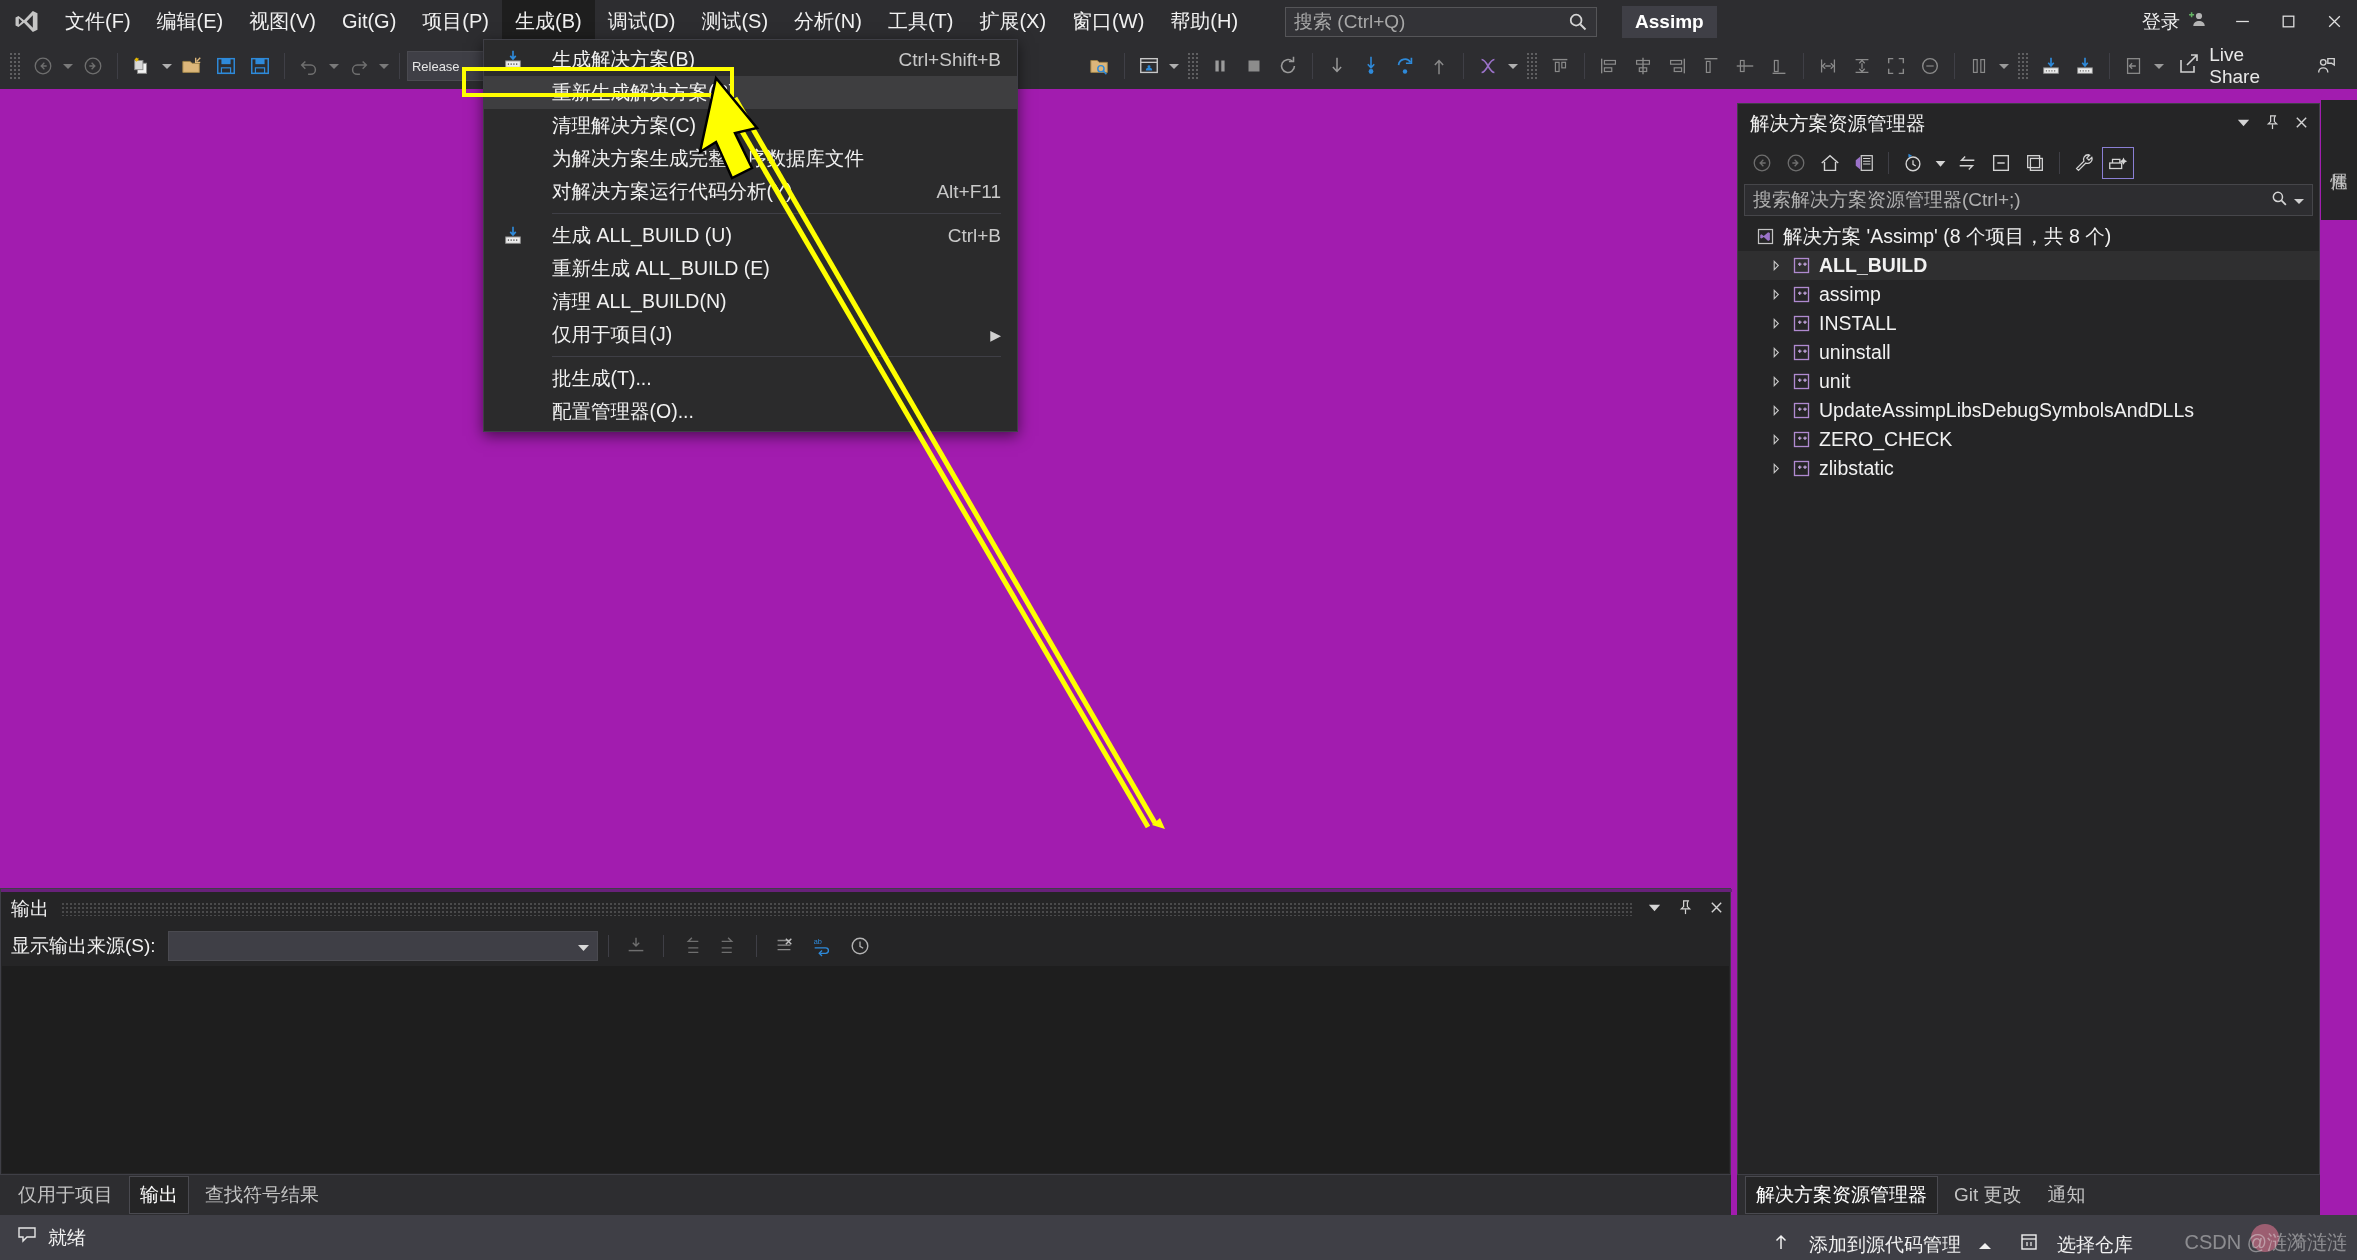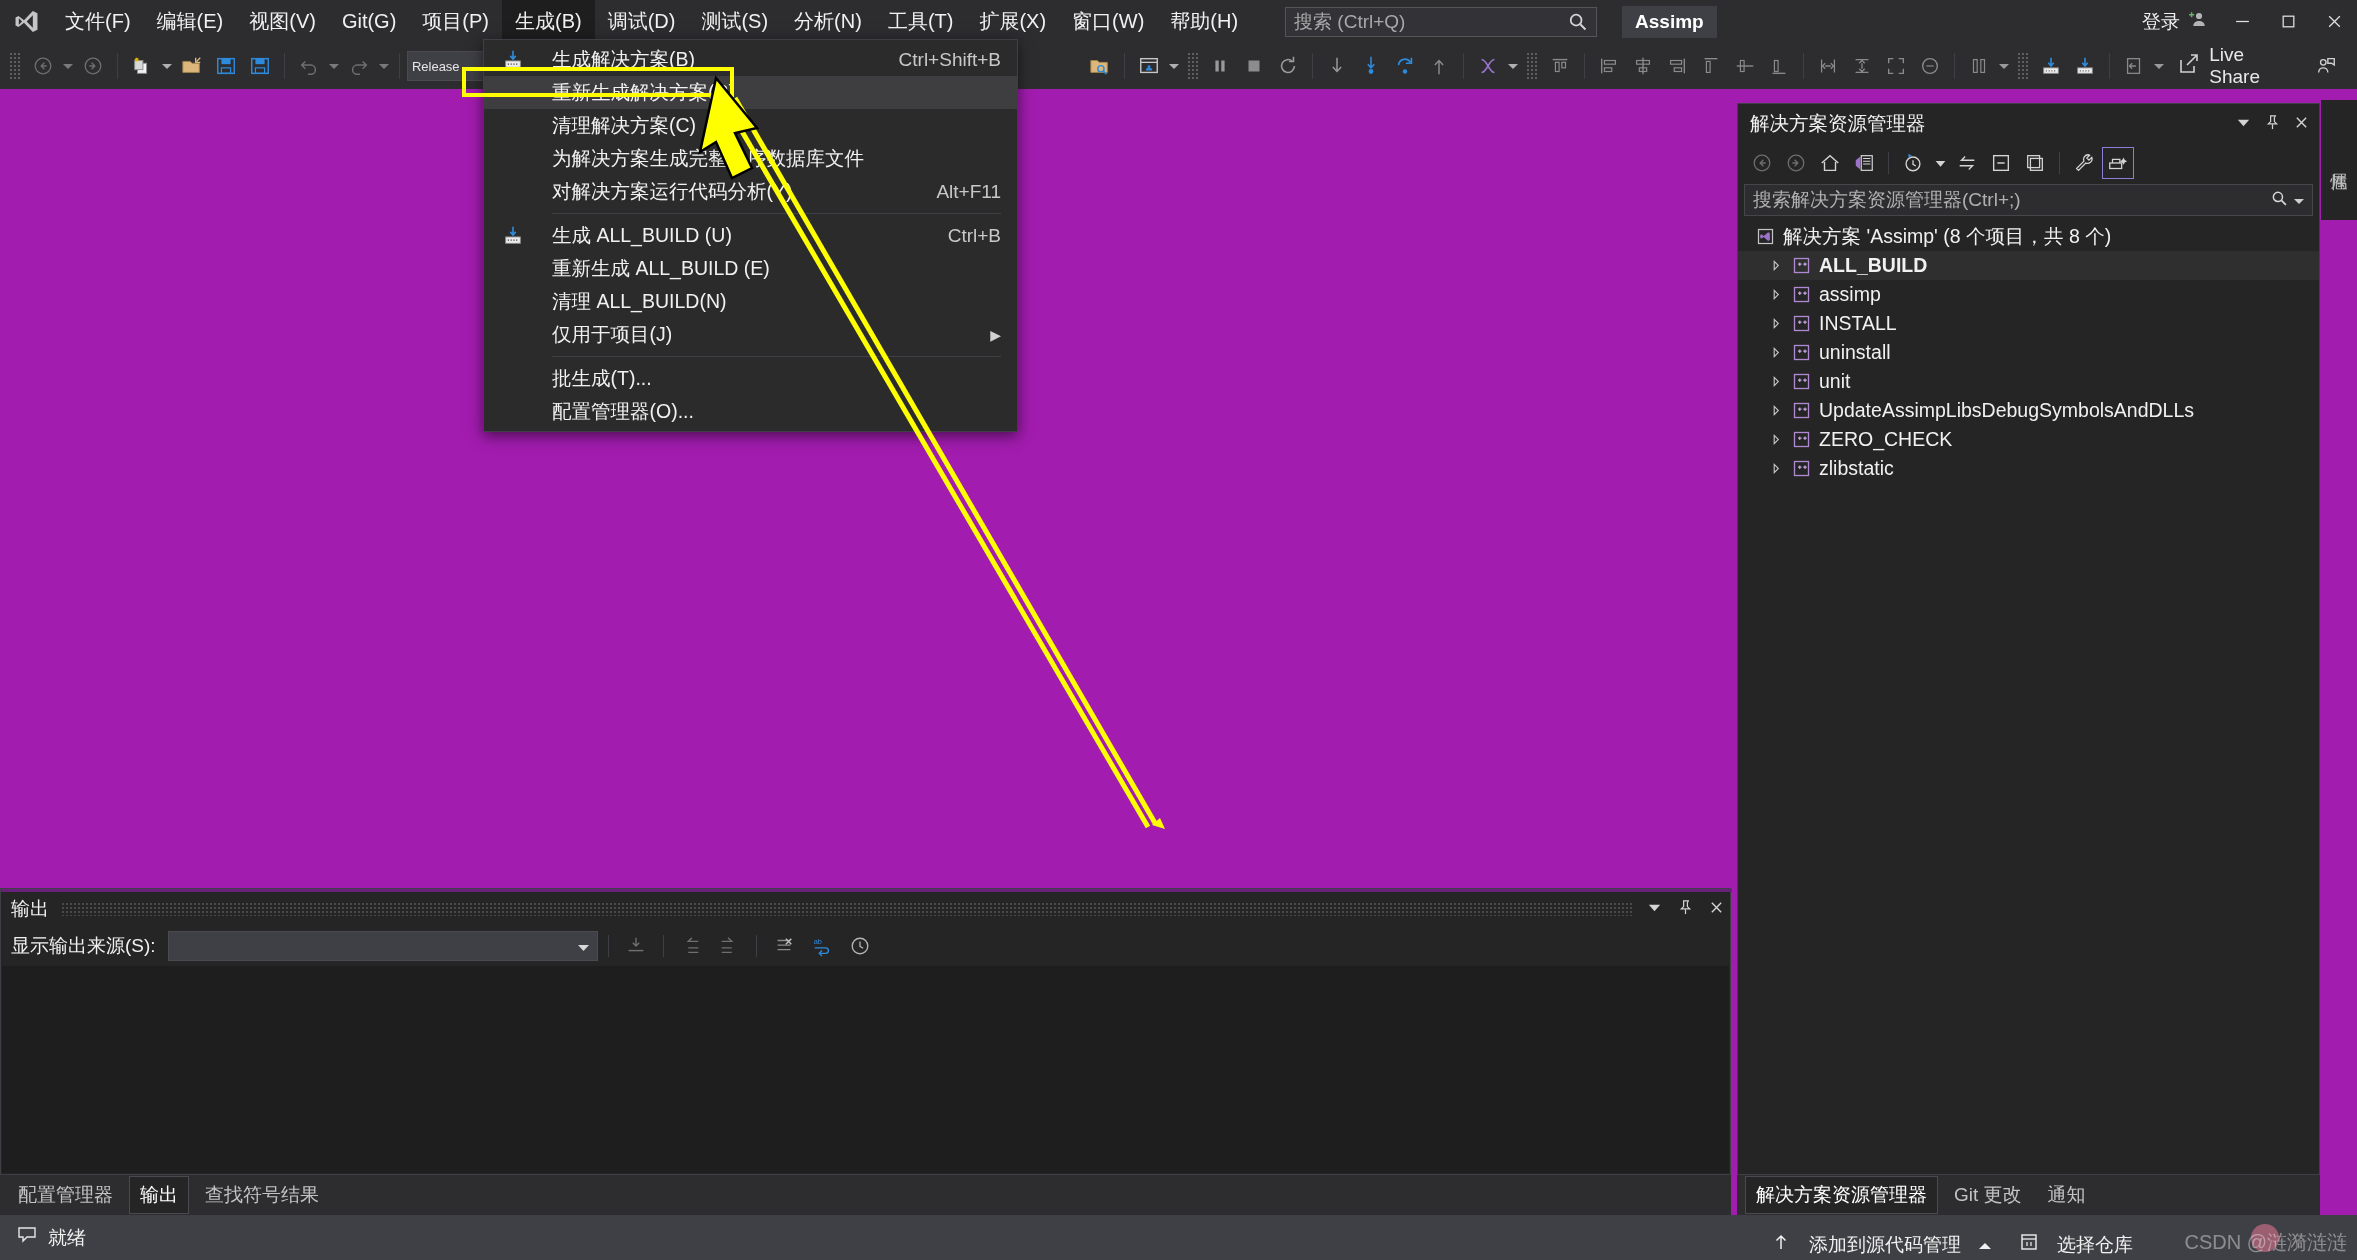--- a/index.html
+++ b/index.html
@@ -957,21 +957,21 @@
           </svg>
       </div>
     </div>
 
     <div class="out-body">
       <span></span>
     </div>
   </div>
 
   <div class="bottom-tabs">
-    <span class="btab">配置管理器</span>
+    <span class="btab">仅用于项目</span>
     <span class="btab active">输出</span>
     <span class="btab">查找符号结果</span>
   </div>
 
   <div class="bottom-tabs-right">
     <span class="btab active">解决方案资源管理器</span>
     <span class="btab">Git 更改</span>
     <span class="btab">通知</span>
   </div>
 

